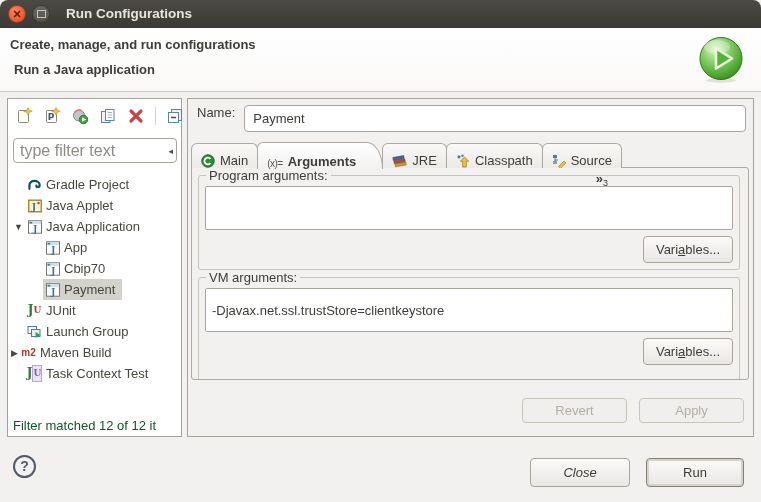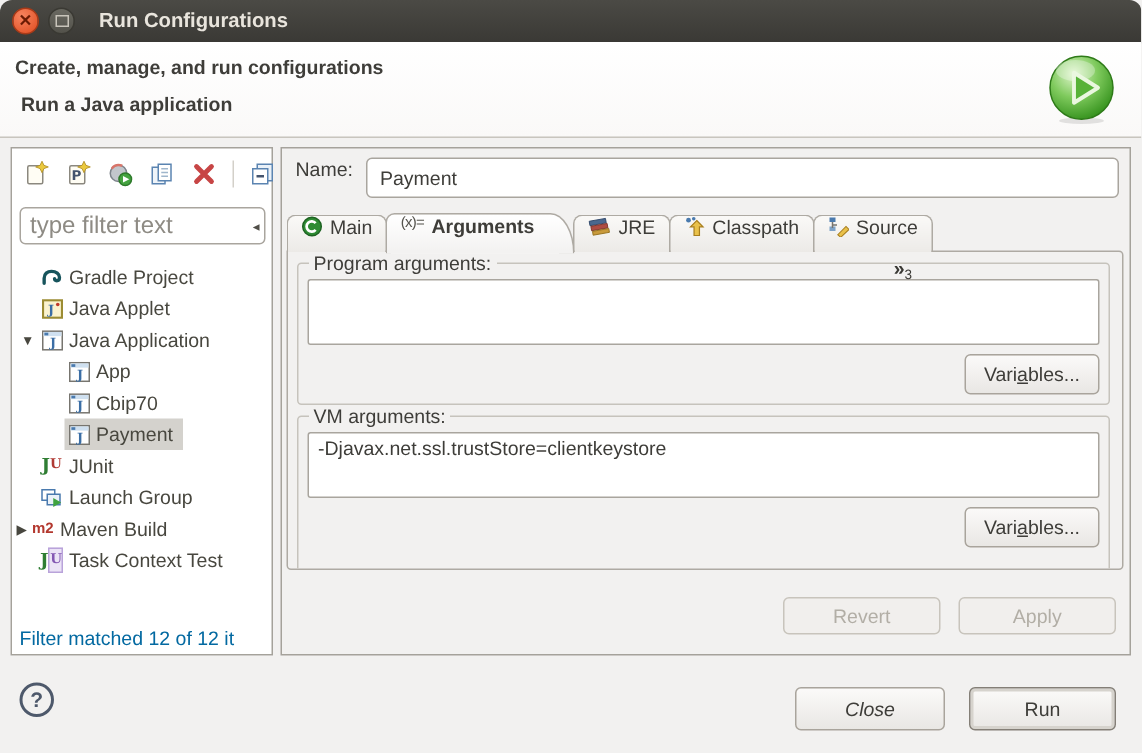--- a/index.html
+++ b/index.html
@@ -39,48 +39,48 @@
 
   .tree { position:absolute; top:75px; left:0; right:0; bottom:24px; overflow:hidden; }
   .trow { height:21px; display:flex; align-items:center; padding-left:4px; white-space:nowrap; }
   .trow.d2 { padding-left:22px; }
   .arrow { width:13px; flex:none; font-size:9px; color:#48473F; text-align:center; }
   .selwrap { display:flex; align-items:center; gap:4px; height:21px; padding:0 7px 0 2px; }
   .trow.selected .selwrap { background:#D4D2CD; }
   .tlabel { color:#48473F; }
   .ticon { width:15px; height:15px; flex:none; display:flex; align-items:center; justify-content:center; }
   .letter-icon { font-family:"DejaVu Serif", serif; font-weight:bold; line-height:15px; white-space:nowrap; }
-  .status { position:absolute; left:5px; right:0; bottom:3px; white-space:nowrap; overflow:hidden; color:#0369a1; }
+  .status { position:absolute; left:5px; right:0; bottom:3px; white-space:nowrap; overflow:hidden; color:#14532d; }
 
   
   .right-panel { position:absolute; left:187px; top:98px; width:567px; height:339px;
     border:1px solid #A5A29B; box-sizing:border-box; background:#F2F1F0; }
   .name-row { position:absolute; top:6px; left:9px; right:7px; height:27px; display:flex; align-items:flex-start; gap:9px; }
   .name-input { flex:1; height:27px; box-sizing:border-box; border:1px solid #A9A59E; border-radius:4px;
     background:#fff; padding:0 8px; font-family:"Liberation Sans",sans-serif; font-size:13px; color:#3E3D39; outline:none; }
 
   .tabbar { position:absolute; left:3px; top:42px; height:27px; display:flex; align-items:flex-end; z-index:3; }
-  .tab { display:flex; align-items:flex-start; gap:5px; height:25px; padding:0 9px; margin-right:-1px; box-sizing:border-box;
+  .tab { display:flex; align-items:flex-end; gap:5px; height:25px; padding:0 9px; margin-right:-1px; box-sizing:border-box;
     border:1px solid #AEAaa3; border-color:#AEAAA3; border-bottom:none; border-radius:6px 6px 0 0;
     background:linear-gradient(#FAF9F7,#ECEAE7); cursor:default; color:#3E3D39; }
   .tab.selected { height:27px; margin-bottom:-1px; z-index:4; font-weight:bold; padding-right:26px;
     background:linear-gradient(#FFFFFF,#F2F1F0); border-radius:6px 16px 0 0 / 6px 27px 0 0; }
   .argicon { font-size:10px; color:#55534D; font-weight:normal; letter-spacing:-0.5px; }
 
   .tabfolder { position:absolute; left:3px; right:4px; top:68px; bottom:56px; box-sizing:border-box;
     border:1px solid #AEAAA3; border-radius:0 3px 3px 3px; background:#F2F1F0; overflow:hidden; z-index:2; }
   .tab-overflow { position:absolute; right:140px; top:3px; color:#3A3935; font-weight:bold; cursor:default; }
   .tab-overflow .cnt { font-size:9px; font-weight:normal; vertical-align:-3px; }
 
   fieldset.group { border:1px solid #C6C3BC; border-radius:3px; margin:0 8px 0 6px; padding:1px 6px 6px 6px; }
   fieldset.group legend { padding:0 3px; margin-left:1px; color:#3E3D39; }
   .prog-group { margin-top:17px; }
   .vm-group { margin-top:6px; height:118px; }
   textarea.argbox { display:block; width:100%; box-sizing:border-box; height:44px; resize:none;
-    border:1px solid #A9A59E; border-radius:2px; background:#fff; margin-top:2px; padding:2px 6px;
+    border:1px solid #A9A59E; border-radius:2px; background:#fff; margin-top:2px; padding:14px 6px;
     font-family:"Liberation Sans",sans-serif; font-size:13px; color:#3E3D39; outline:none; }
   .btn-row { display:flex; justify-content:flex-end; margin-top:6px; }
 
   .btn { box-sizing:border-box; height:27px; padding:0 12px; border:1px solid #A9A49C; border-radius:4px;
     background:linear-gradient(#FBFAF9,#E9E7E4); font-family:"Liberation Sans",sans-serif; font-size:13px;
     color:#3E3D39; cursor:default; }
   .btn.disabled { background:#F1EFED; color:#B2AEA6; border-color:#C8C4BC; }
 
   .revert-btn { position:absolute; right:126px; bottom:13px; width:105px; height:25px; padding:0; }
   .apply-btn  { position:absolute; right:9px;  bottom:13px; width:105px; height:25px; padding:0; }

